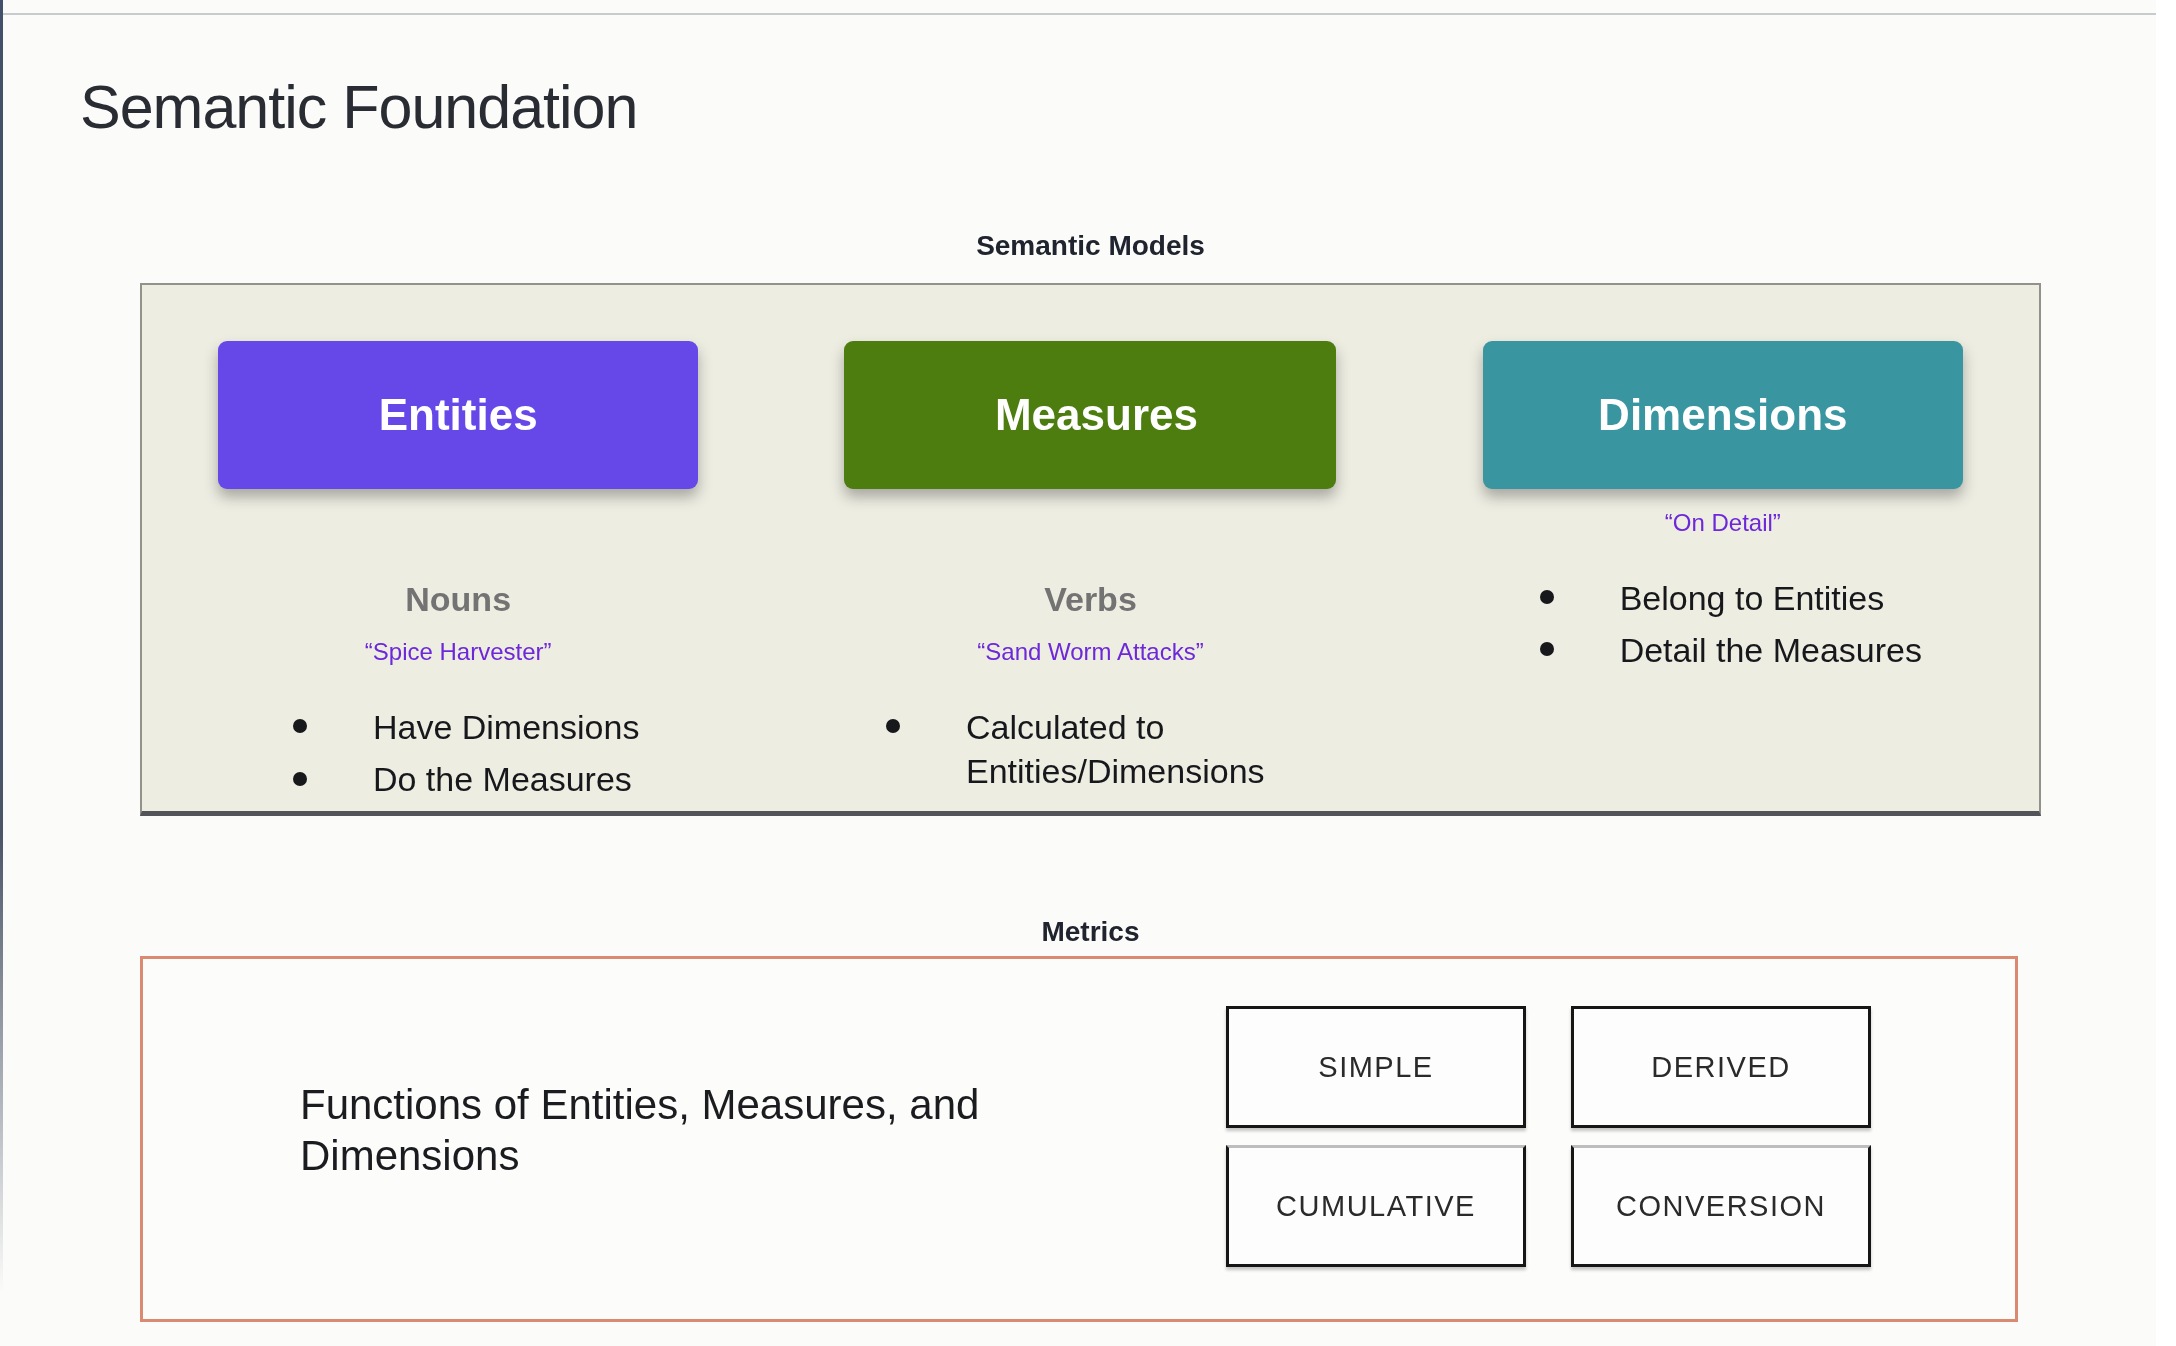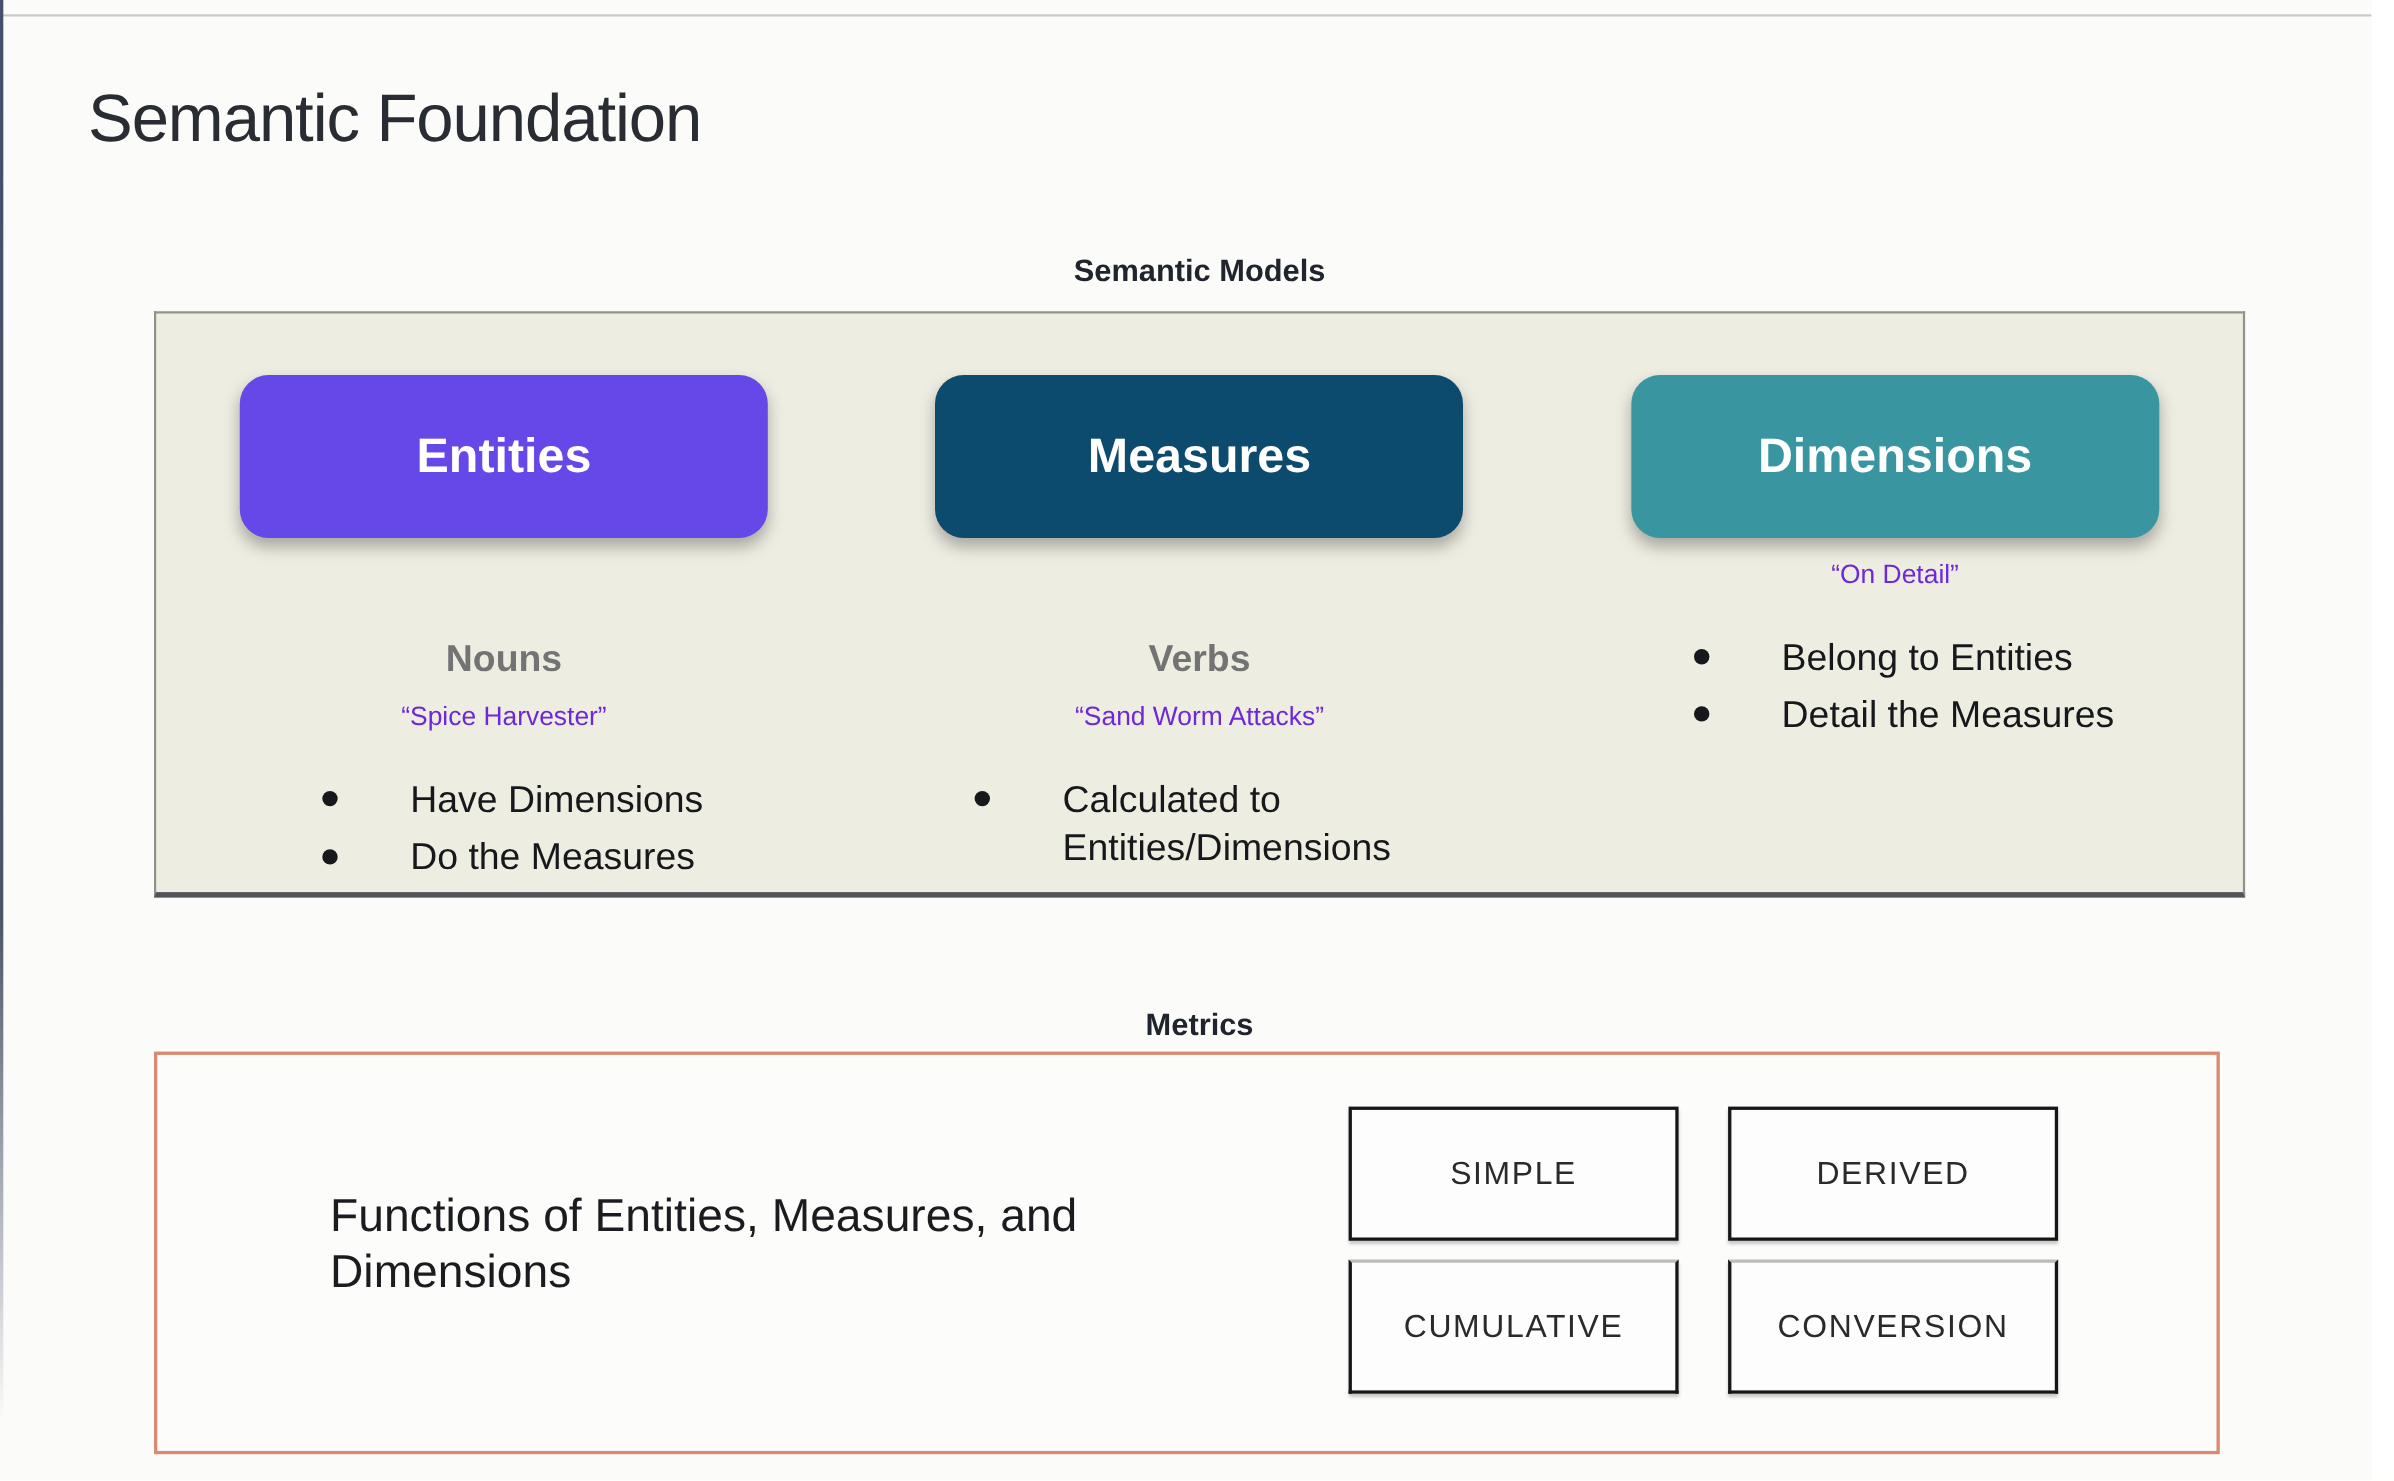--- a/index.html
+++ b/index.html
@@ -38,21 +38,21 @@
     background:#EEEDE2;
     border:2px solid #92928b;
     border-bottom:5px solid #53535a;
     display:flex;
   }
   .model-col {
     flex:1 1 0; display:flex; flex-direction:column; align-items:center;
     padding-top:56px;
   }
   .pill {
-    width:480px; height:148px; border-radius:26px;
+    width:480px; height:148px; border-radius:9px;
     display:flex; align-items:center; justify-content:center;
     color:#ffffff; font-size:44px; font-weight:700;
     box-shadow:0 8px 14px rgba(40,40,40,0.35);
   }
   .role {
     margin-top:92px; font-size:34px; font-weight:700; color:#737373;
     line-height:1.1;
   }
   .quote {
     margin-top:20px; font-size:24px; color:#6d28d9; line-height:1.2;
@@ -110,21 +110,21 @@
       <div class="pill" style="background: rgb(102, 72, 232);">Entities</div>
       <div class="role">Nouns</div>
       <div class="quote">“Spice Harvester”</div>
       <ul class="bullets">
         <li>Have Dimensions</li>
         <li>Do the Measures</li>
       </ul>
     </div>
 
     <div class="model-col measures">
-      <div class="pill" style="background: #0c4a6e;">Measures</div>
+      <div class="pill" style="background: #4d7c0f; padding-left: 12px;">Measures</div>
       <div class="role">Verbs</div>
       <div class="quote">“Sand Worm Attacks”</div>
       <ul class="bullets">
         <li>Calculated to Entities/Dimensions</li>
       </ul>
     </div>
 
     <div class="model-col dimensions">
       <div class="pill" style="background: rgb(57, 150, 161);">Dimensions</div>
       <div class="quote">“On Detail”</div>

